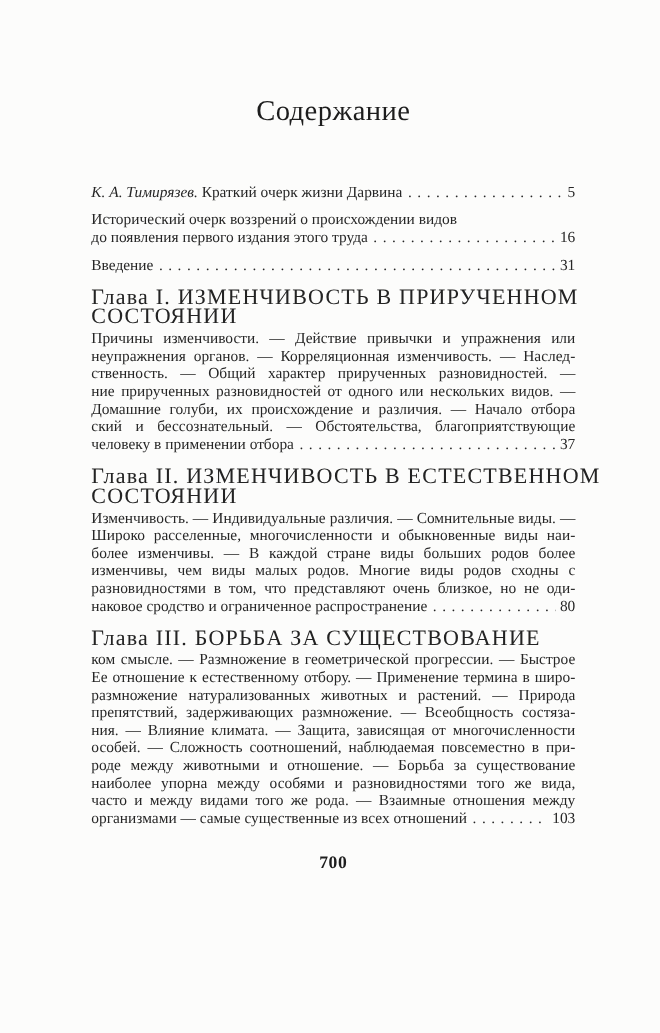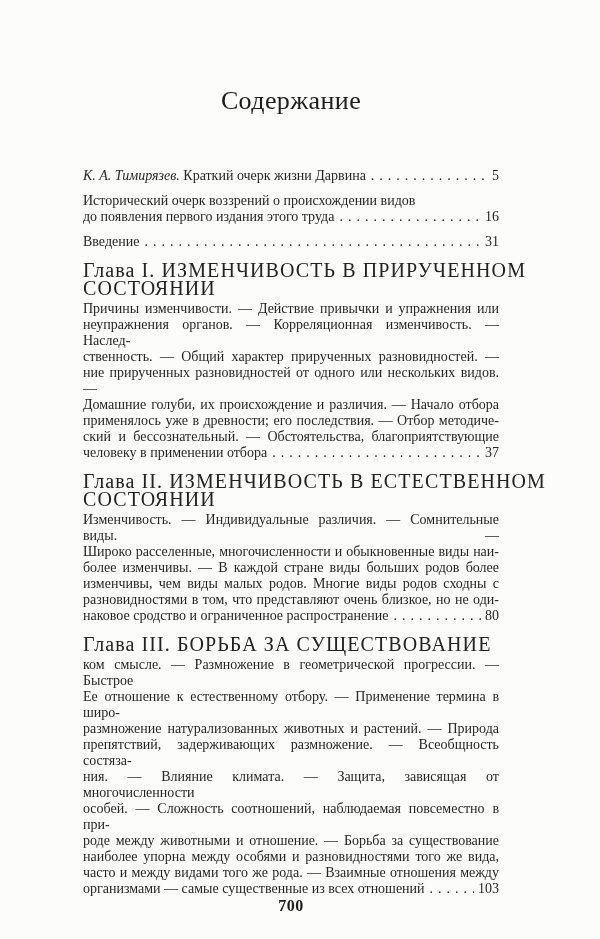--- a/index.html
+++ b/index.html
@@ -7,21 +7,21 @@
   body {
     height: 939px;
     background: #fcfcfb;
     color: #262626;
     font-family: "Liberation Serif", "DejaVu Serif", serif;
     overflow: hidden;
   }
   .page {
     width: 600px;
     height: 939px;
-    padding: 86px 101px 0 83px;
+    padding: 86px 77px 0 83px;
   }
   .title {
     font-size: 26px;
     line-height: 30px;
     font-weight: 400;
     letter-spacing: 0.4px;
     text-align: center;
     color: #1d1d1d;
   }
   .toc {
@@ -52,21 +52,21 @@
     letter-spacing: 1.1px;
     color: #232323;
     margin: 11px 0 4px 0;
   }
   .heading-line { white-space: nowrap; }
   .jline {
     text-align: justify;
     text-align-last: justify;
   }
   .folio {
-    margin-top: 0;
+    margin-top: 23px;
     text-align: center;
     font-size: 16px;
     line-height: 18px;
     font-weight: 700;
     letter-spacing: 0.5px;
     color: #1d1d1d;
   }
 </style>
 </head>
 <body>
@@ -106,21 +106,20 @@
       <div class="chapter-heading">
         <div class="heading-line">Глава I. ИЗМЕНЧИВОСТЬ В ПРИРУЧЕННОМ</div>
         <div class="heading-line">СОСТОЯНИИ</div>
       </div>
       <div class="chapter-summary">
         <div class="jline">Причины изменчивости. — Действие привычки и упражнения или</div>
         <div class="jline">неупражнения органов. — Корреляционная изменчивость. — Наслед-</div>
         <div class="jline">ственность. — Общий характер прирученных разновидностей. —</div>
         <div class="jline">ние прирученных разновидностей от одного или нескольких видов. —</div>
         <div class="jline">Домашние голуби, их происхождение и различия. — Начало отбора</div>
-        <div class="jline">применялось уже в древности; его последствия. — Отбор методиче-</div>
         <div class="jline">ский и бессознательный. — Обстоятельства, благоприятствующие</div>
         <div class="leader-line">
           <span class="lead-text">человеку в применении отбора</span>
           <span class="lead-fill"></span>
           <span class="pagenum">37</span>
         </div>
       </div>
     </div>
 
     <div class="chapter">

